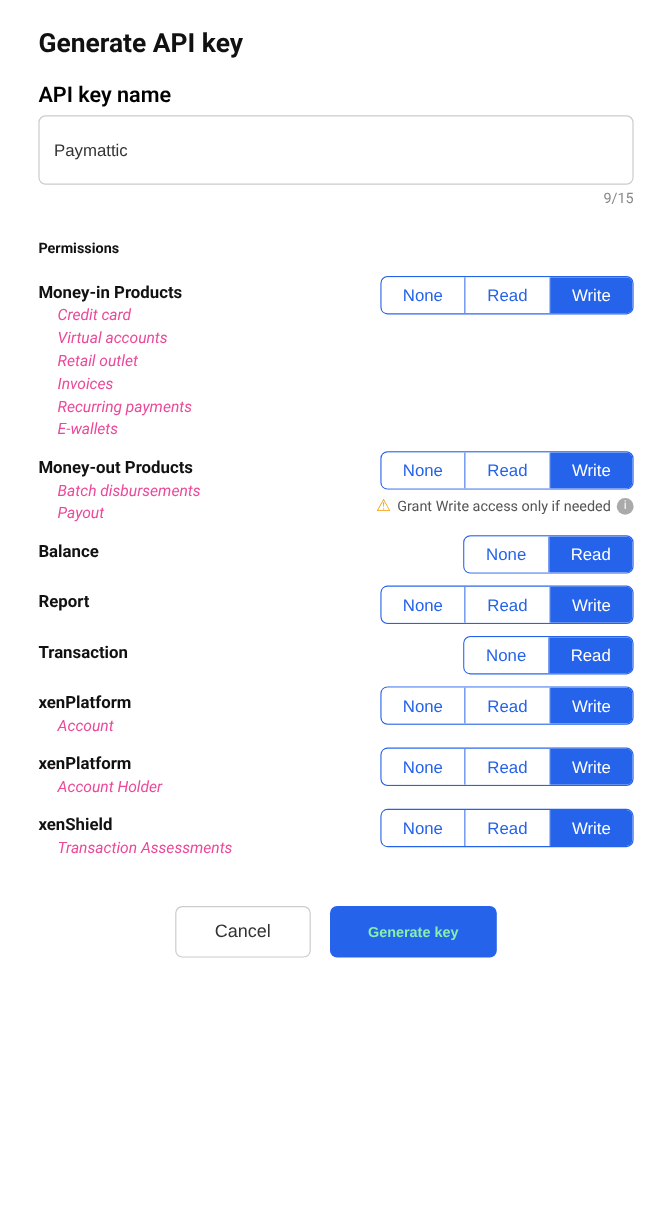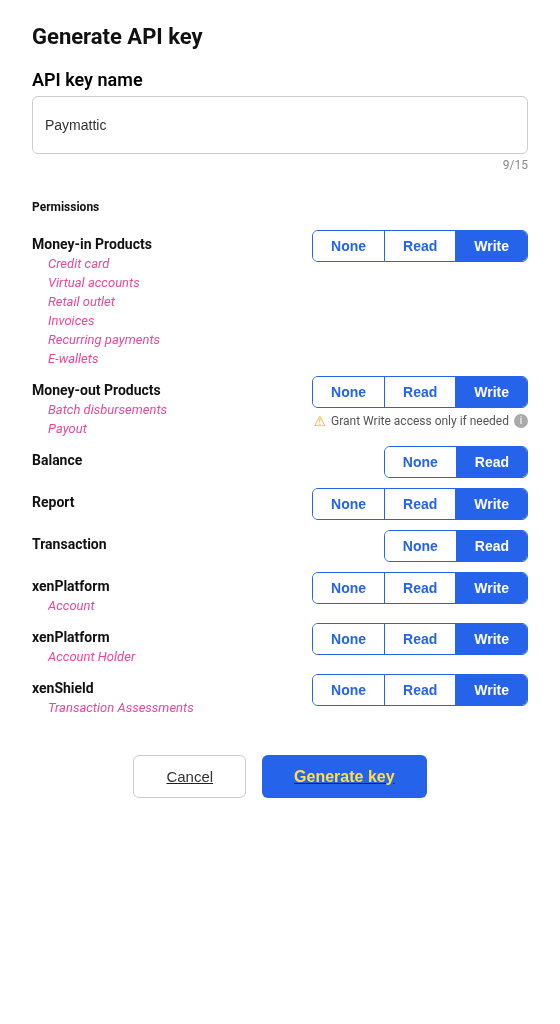--- a/index.html
+++ b/index.html
@@ -78,21 +78,21 @@
     .btn-group {
       display: flex;
       gap: 0;
       border-radius: 6px;
       overflow: hidden;
       border: 1.5px solid #2563eb;
     }
     .btn-group button {
       padding: 7px 18px;
       font-size: 14px;
-      font-weight: 700;
+      font-weight: 400;
       border: none;
       cursor: pointer;
       background: #fff;
       color: #2563eb;
       transition: background 0.15s;
     }
     .btn-group button:not(:last-child) {
       border-right: 1.5px solid #2563eb;
     }
     .btn-group button.active {
@@ -122,39 +122,38 @@
       text-align: center;
       line-height: 14px;
       cursor: pointer;
     }
     .footer-actions {
       display: flex;
       justify-content: center;
       gap: 16px;
       margin-top: 32px;
       padding-top: 8px;
-      text-decoration: underline;
     }
     .btn-cancel {
       padding: 12px 32px;
       border: 1.5px solid #ccc;
       border-radius: 6px;
       background: #fff;
       color: #333;
       font-size: 15px;
       font-weight: 500;
       cursor: pointer;
     }
     .btn-generate {
       padding: 12px 32px;
       border: none;
       border-radius: 6px;
       background: #2563eb;
-      color: #fde047;
-      font-size: 16px;
+      color: #86efac;
+      font-size: 12px;
       font-weight: 600;
       cursor: pointer;
       text-align: right;
     }
     .permission-section {
       margin-bottom: 8px;
     }
   </style>
 </head>
 <body>

